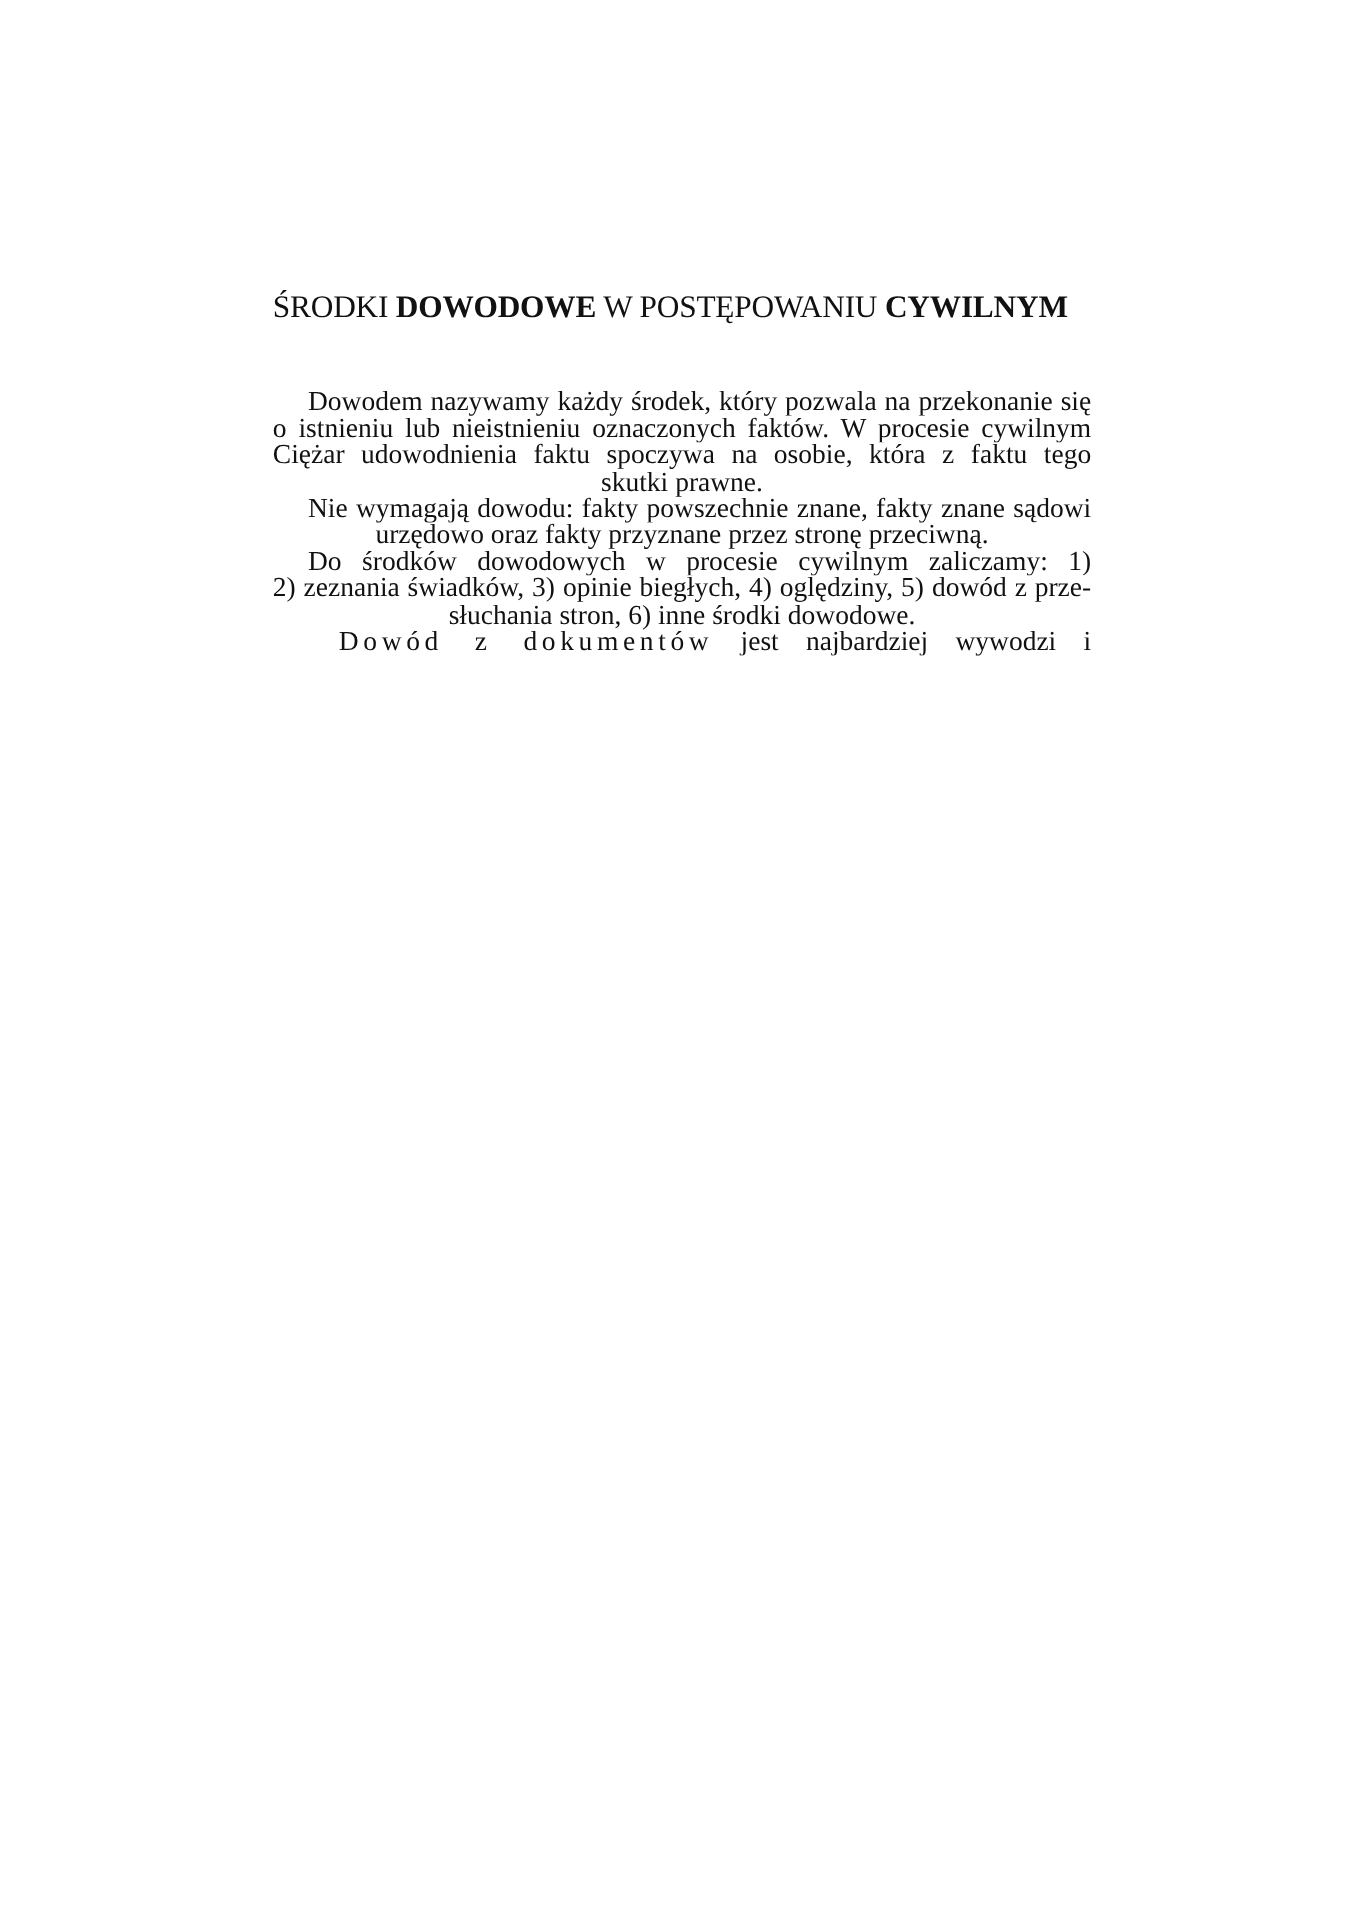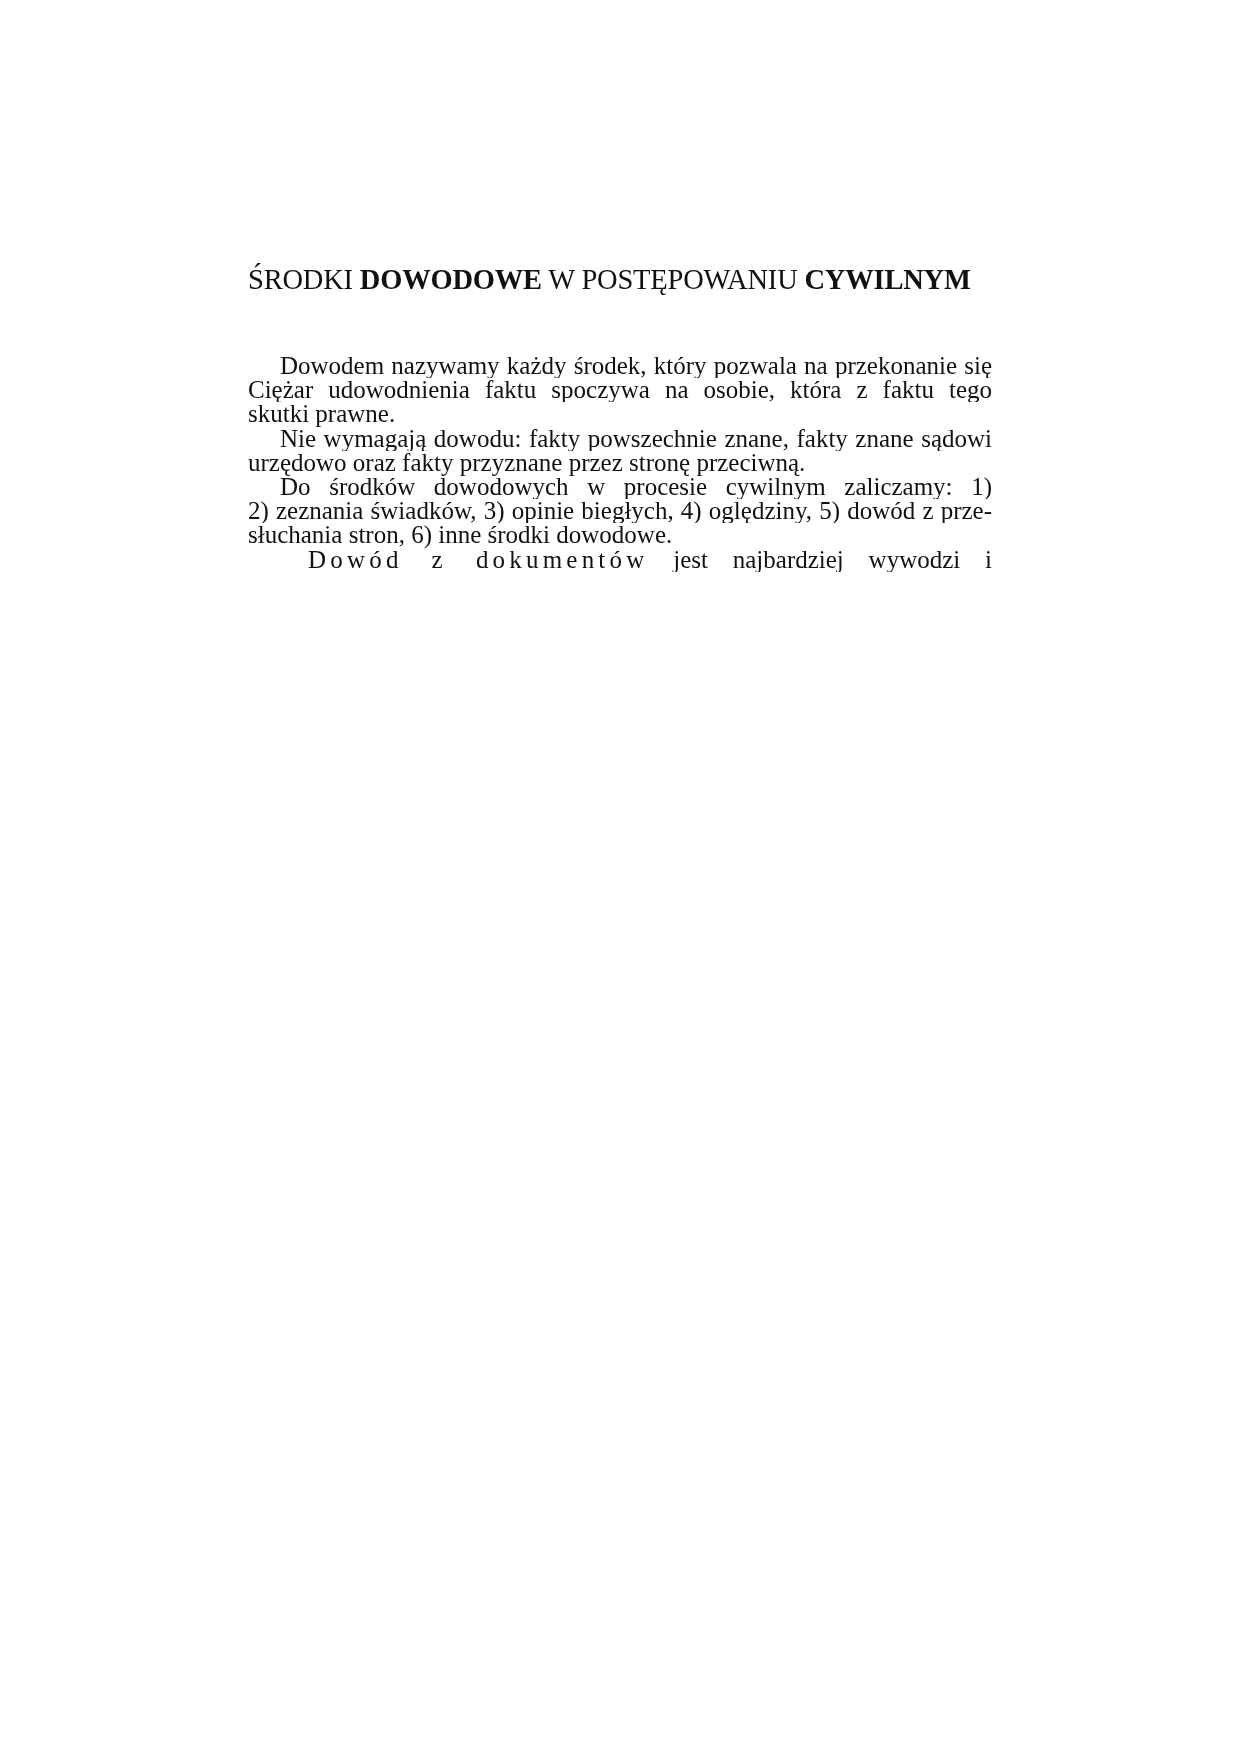--- a/index.html
+++ b/index.html
@@ -50,34 +50,35 @@
     white-space: nowrap;
     overflow: visible;
   }
   .line.just {
     text-align: justify;
     text-align-last: justify;
     white-space: normal;
     overflow: hidden;
   }
   .line.indent { padding-left: 32px; }
-  .line.last { text-align: left; }
+  .line.last { text-align: center; }
   .spaced { letter-spacing: 4.2px; margin-left: 28px; }
 </style>
 </head>
 <body>
 
 <div class="page">
 
   <h1 class="title" style="margin:0;"><span class="w-normal">ŚRODKI </span><span class="w-bold">DOWODOWE</span><span class="w-normal"> W POSTĘPOWANIU </span><span class="w-bold">CYWILNYM</span></h1>
 
   <div class="body-text">
 
     <div>
       <span class="line just indent">Dowodem nazywamy każdy środek, który pozwala na przekonanie się</span>
+      <span class="line just">o istnieniu lub nieistnieniu oznaczonych faktów. W procesie cywilnym</span>
       <span class="line just">Ciężar udowodnienia faktu spoczywa na osobie, która z faktu tego wywodzi</span>
       <span class="line last">skutki prawne.</span>
     </div>
 
     <div>
       <span class="line just indent">Nie wymagają dowodu: fakty powszechnie znane, fakty znane sądowi</span>
       <span class="line last">urzędowo oraz fakty przyznane przez stronę przeciwną.</span>
     </div>
 
     <div>

